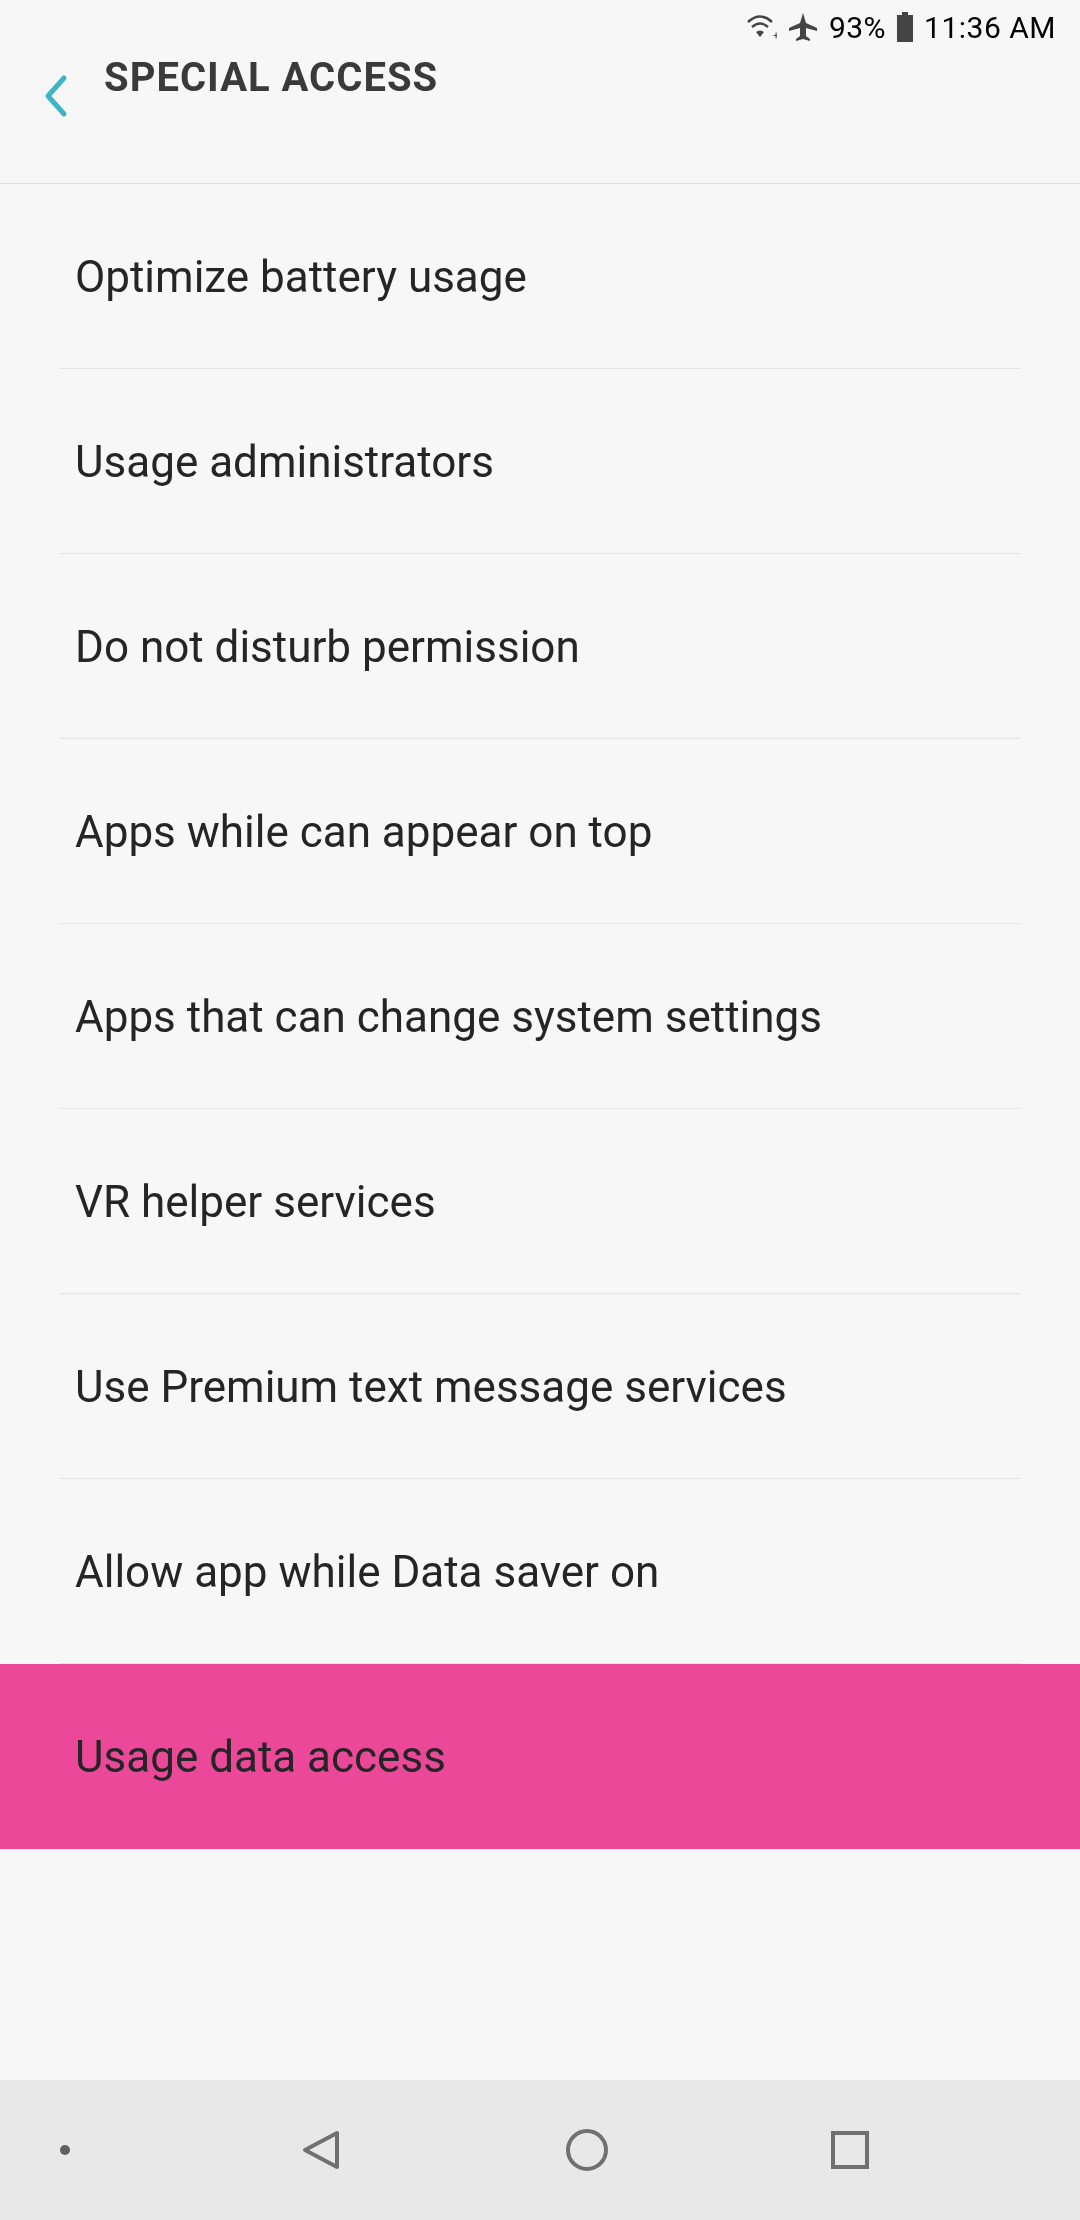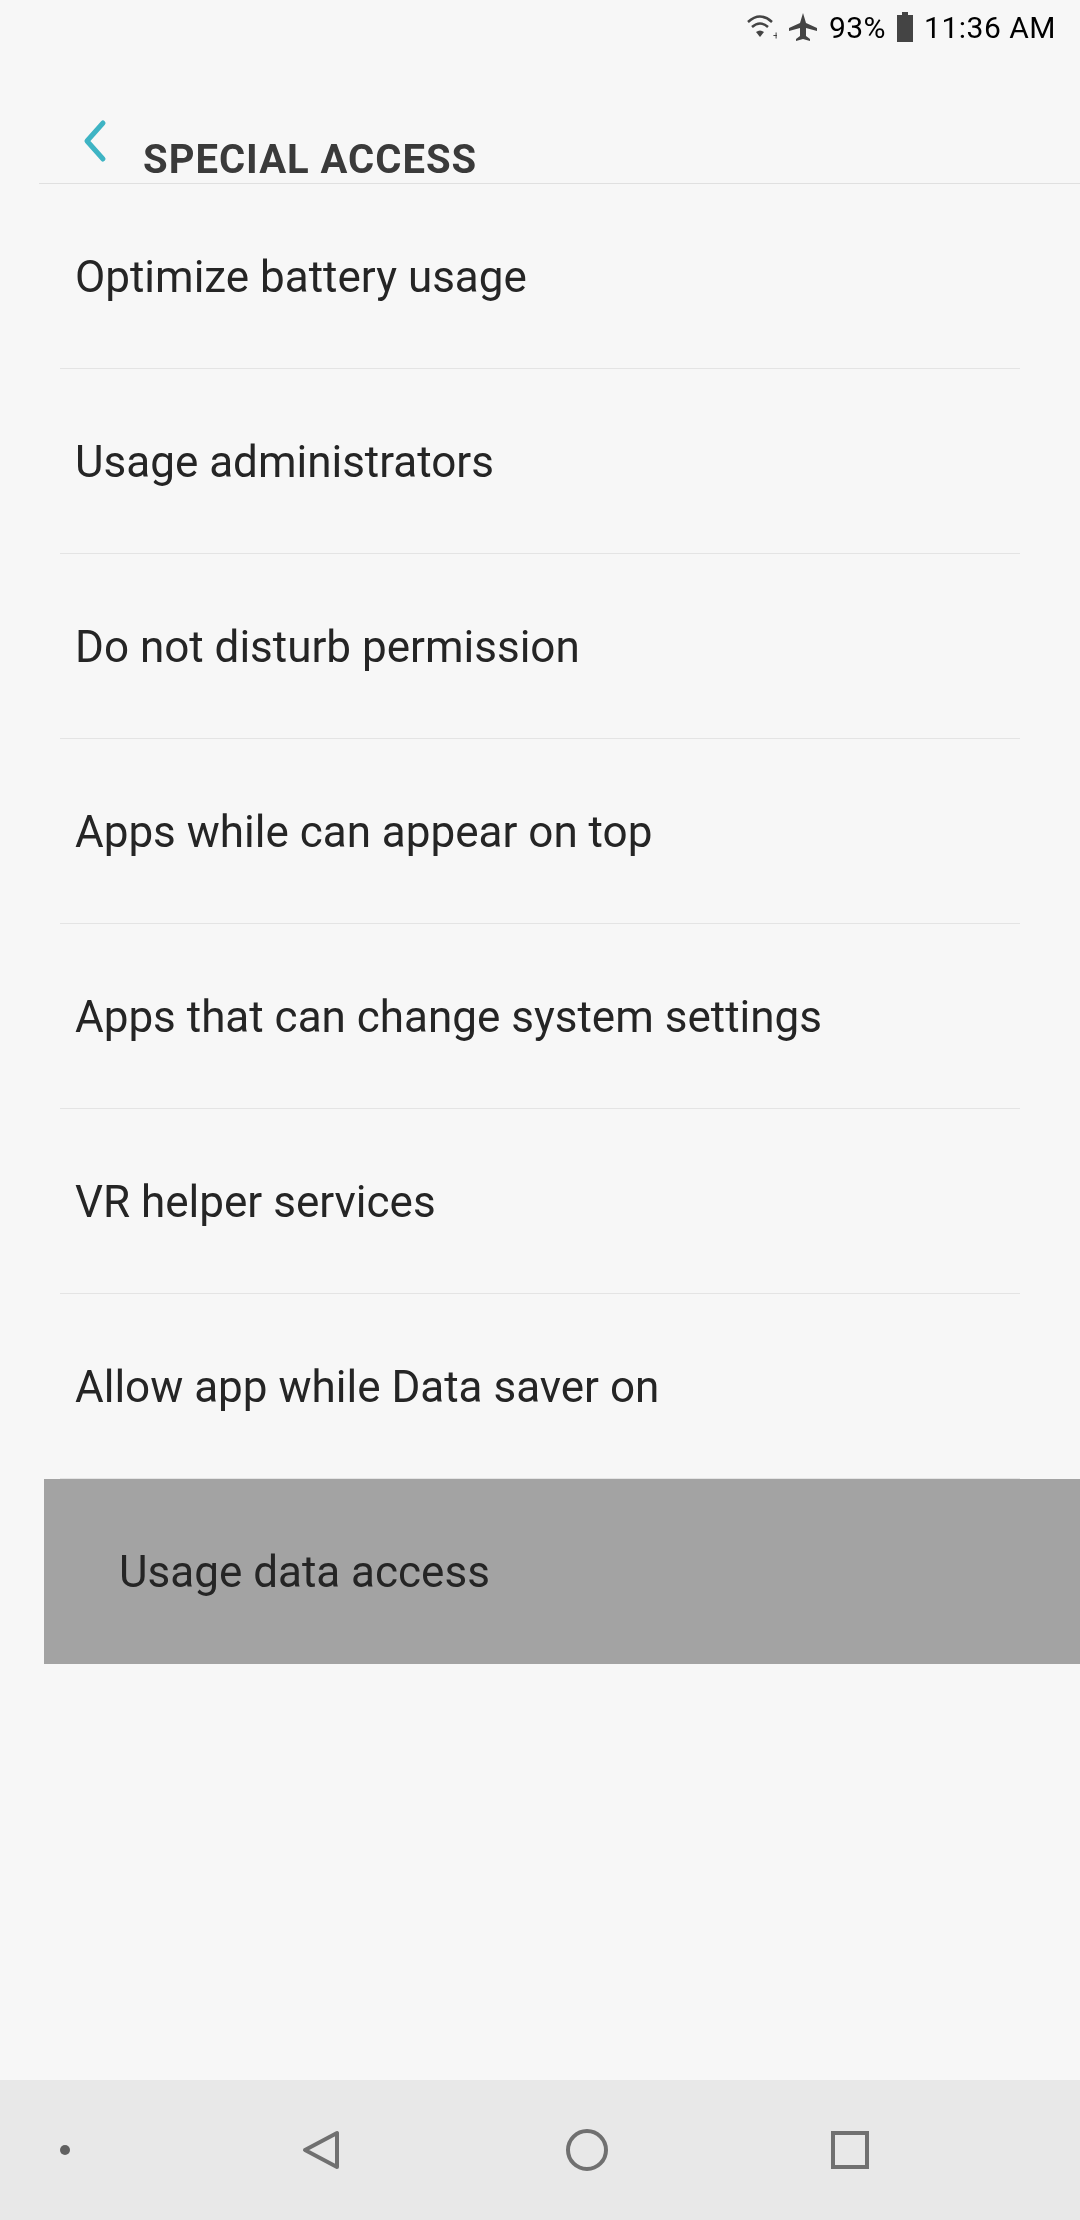--- a/index.html
+++ b/index.html
@@ -31,24 +31,23 @@
       align-items: center;
     }
     .battery-text, .time-text {
       font-size: 30px;
       color: #000000;
       letter-spacing: 0.5px;
     }
     .app-bar {
       height: 130px;
       display: flex;
-      align-items: flex-end;
+      align-items: flex-start;
       padding: 0 14px;
       border-bottom: 1px solid #e0e0e0;
-      margin-left: 39px;
     }
     .back-button {
       width: 84px;
       height: 84px;
       display: flex;
       align-items: center;
       justify-content: center;
       background: none;
       border: none;
       cursor: pointer;
@@ -79,22 +78,21 @@
     .list-item::after {
       content: "";
       position: absolute;
       bottom: 0;
       left: 60px;
       right: 60px;
       height: 1px;
       background: #e4e4e4;
     }
     .list-item.selected {
-      background: #a3a3a3;
-      margin-left: 44px;
+      background: #ec4899;
     }
     .list-item.selected::after {
       display: none;
     }
     .list-item:last-of-type:not(.selected)::after {
       display: none;
     }
     .nav-bar {
       height: 140px;
       background: #e8e8e8;
@@ -174,20 +172,23 @@
       <span>Do not disturb permission</span>
     </div>
     <div class="list-item">
       <span>Apps while can appear on top</span>
     </div>
     <div class="list-item">
       <span>Apps that can change system settings</span>
     </div>
     <div class="list-item">
       <span>VR helper services</span>
+    </div>
+    <div class="list-item">
+      <span>Use Premium text message services</span>
     </div>
     <div class="list-item">
       <span>Allow app while Data saver on</span>
     </div>
     <div class="list-item selected">
       <span>Usage data access</span>
     </div>
   </div>
 
 <div class="nav-bar">

